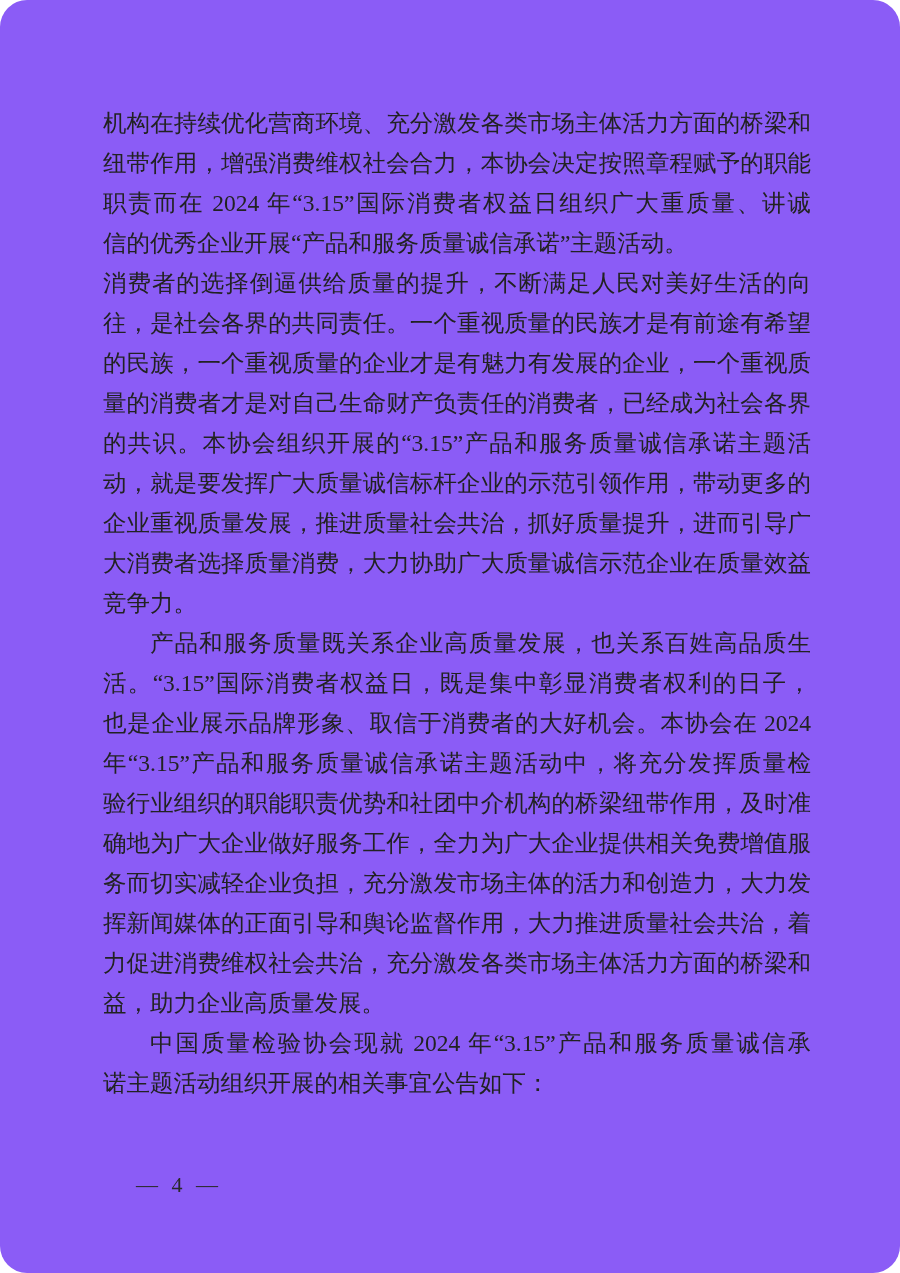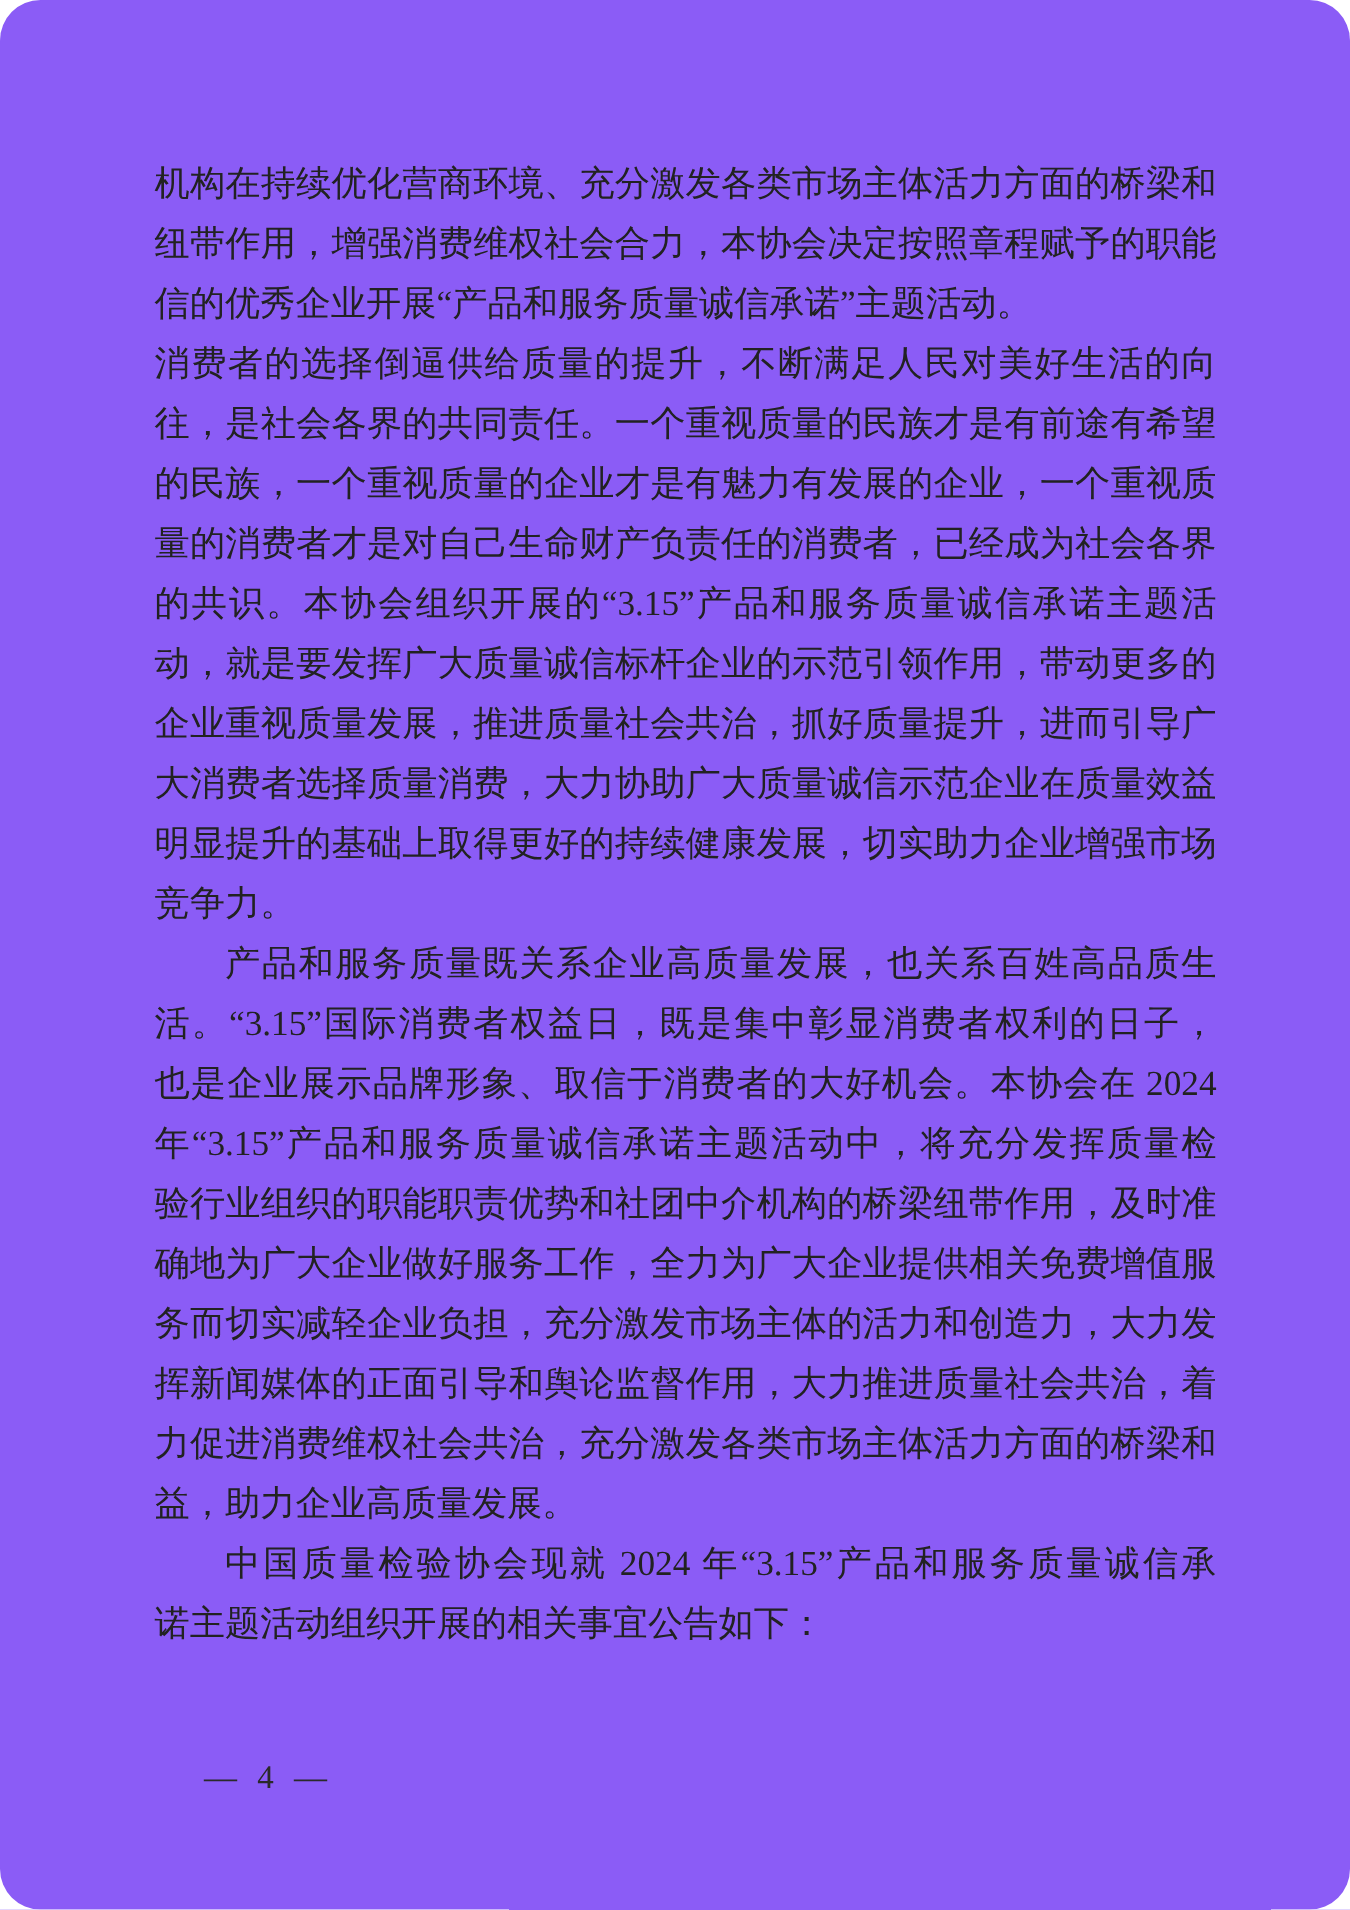--- a/index.html
+++ b/index.html
@@ -57,32 +57,32 @@
 </head>
 <body>
 
 <div class="page">
 
   <div class="text-block">
 
   <div class="para">
         <div class="line">机构在持续优化营商环境、充分激发各类市场主体活力方面的桥梁和</div>
         <div class="line">纽带作用，增强消费维权社会合力，本协会决定按照章程赋予的职能</div>
+        <div class="line">职责而在 2024 年“3.15”国际消费者权益日组织广大重质量、讲诚</div>
         <div class="line last-line">信的优秀企业开展“产品和服务质量诚信承诺”主题活动。</div>
       </div>
       <div class="para">
         <div class="line">消费者的选择倒逼供给质量的提升，不断满足人民对美好生活的向</div>
         <div class="line">往，是社会各界的共同责任。一个重视质量的民族才是有前途有希望</div>
         <div class="line">的民族，一个重视质量的企业才是有魅力有发展的企业，一个重视质</div>
         <div class="line">量的消费者才是对自己生命财产负责任的消费者，已经成为社会各界</div>
         <div class="line">的共识。本协会组织开展的“3.15”产品和服务质量诚信承诺主题活</div>
         <div class="line">动，就是要发挥广大质量诚信标杆企业的示范引领作用，带动更多的</div>
         <div class="line">企业重视质量发展，推进质量社会共治，抓好质量提升，进而引导广</div>
         <div class="line">大消费者选择质量消费，大力协助广大质量诚信示范企业在质量效益</div>
-        <div class="line">明显提升的基础上取得更好的持续健康发展，切实助力企业增强市场</div>
         <div class="line last-line">竞争力。</div>
       </div>
       <div class="para">
         <div class="line first-indent">产品和服务质量既关系企业高质量发展，也关系百姓高品质生</div>
         <div class="line">活。“3.15”国际消费者权益日，既是集中彰显消费者权利的日子，</div>
         <div class="line">也是企业展示品牌形象、取信于消费者的大好机会。本协会在 2024</div>
         <div class="line">年“3.15”产品和服务质量诚信承诺主题活动中，将充分发挥质量检</div>
         <div class="line">验行业组织的职能职责优势和社团中介机构的桥梁纽带作用，及时准</div>
         <div class="line">确地为广大企业做好服务工作，全力为广大企业提供相关免费增值服</div>
         <div class="line">务而切实减轻企业负担，充分激发市场主体的活力和创造力，大力发</div>

